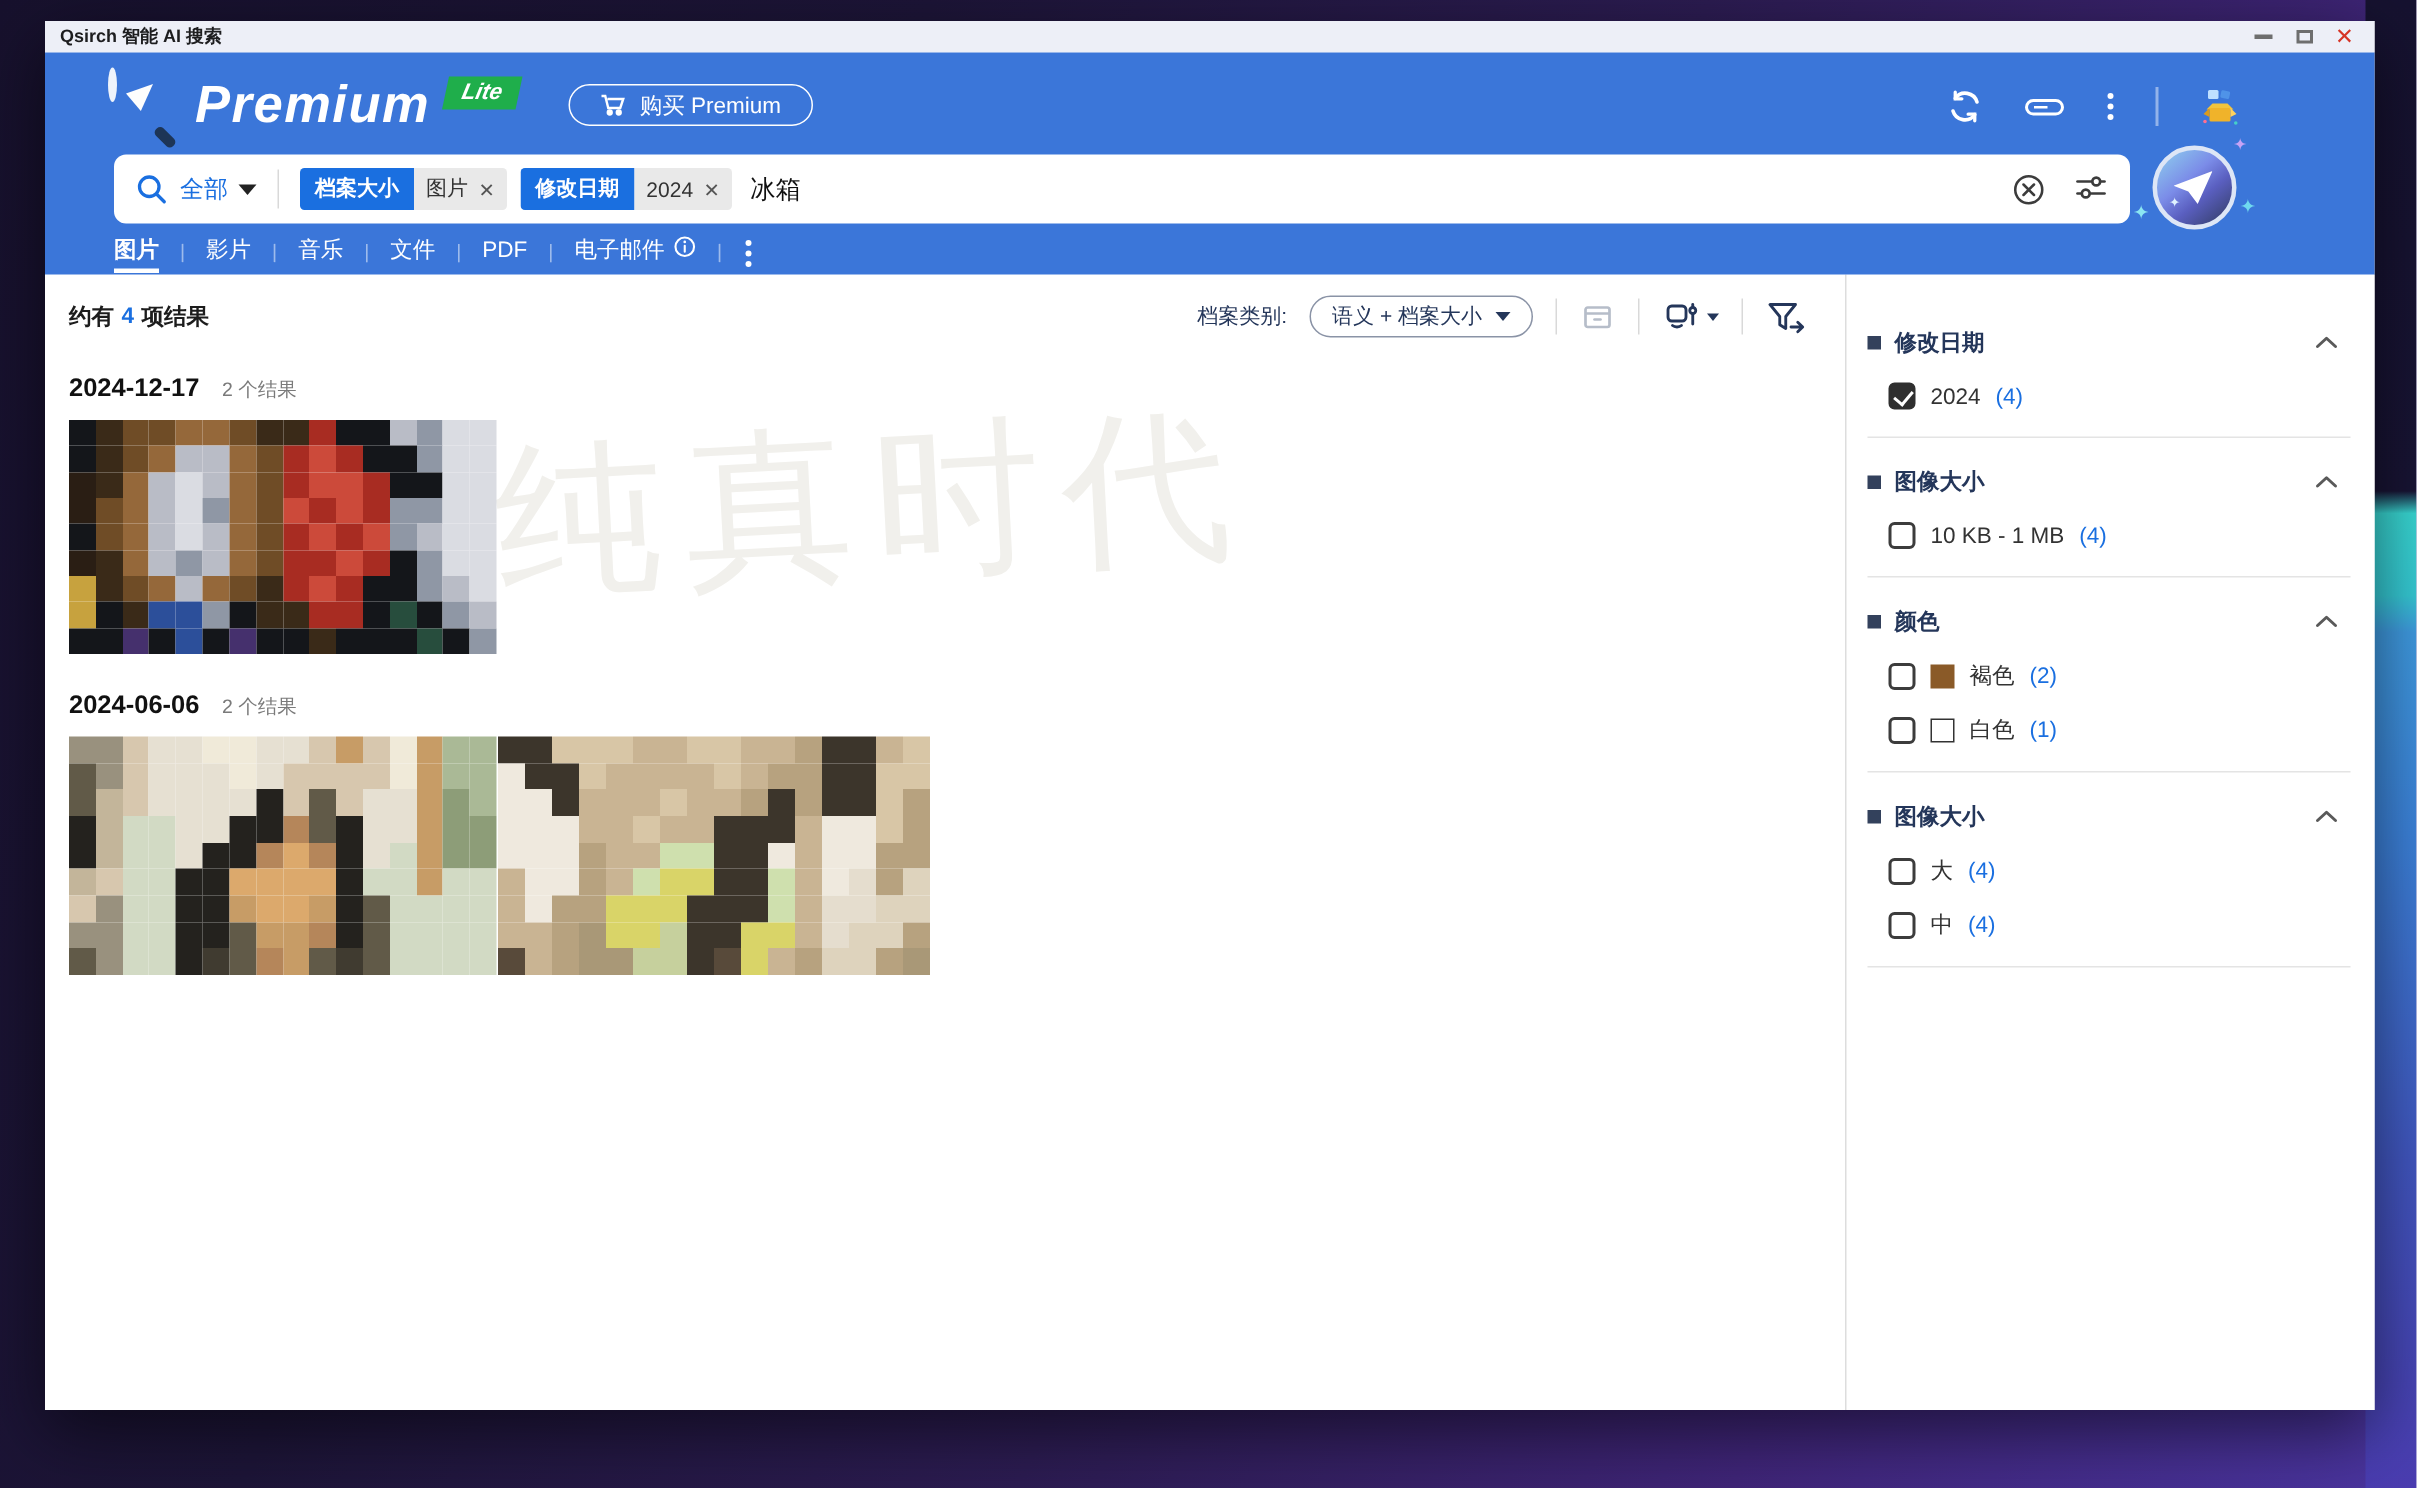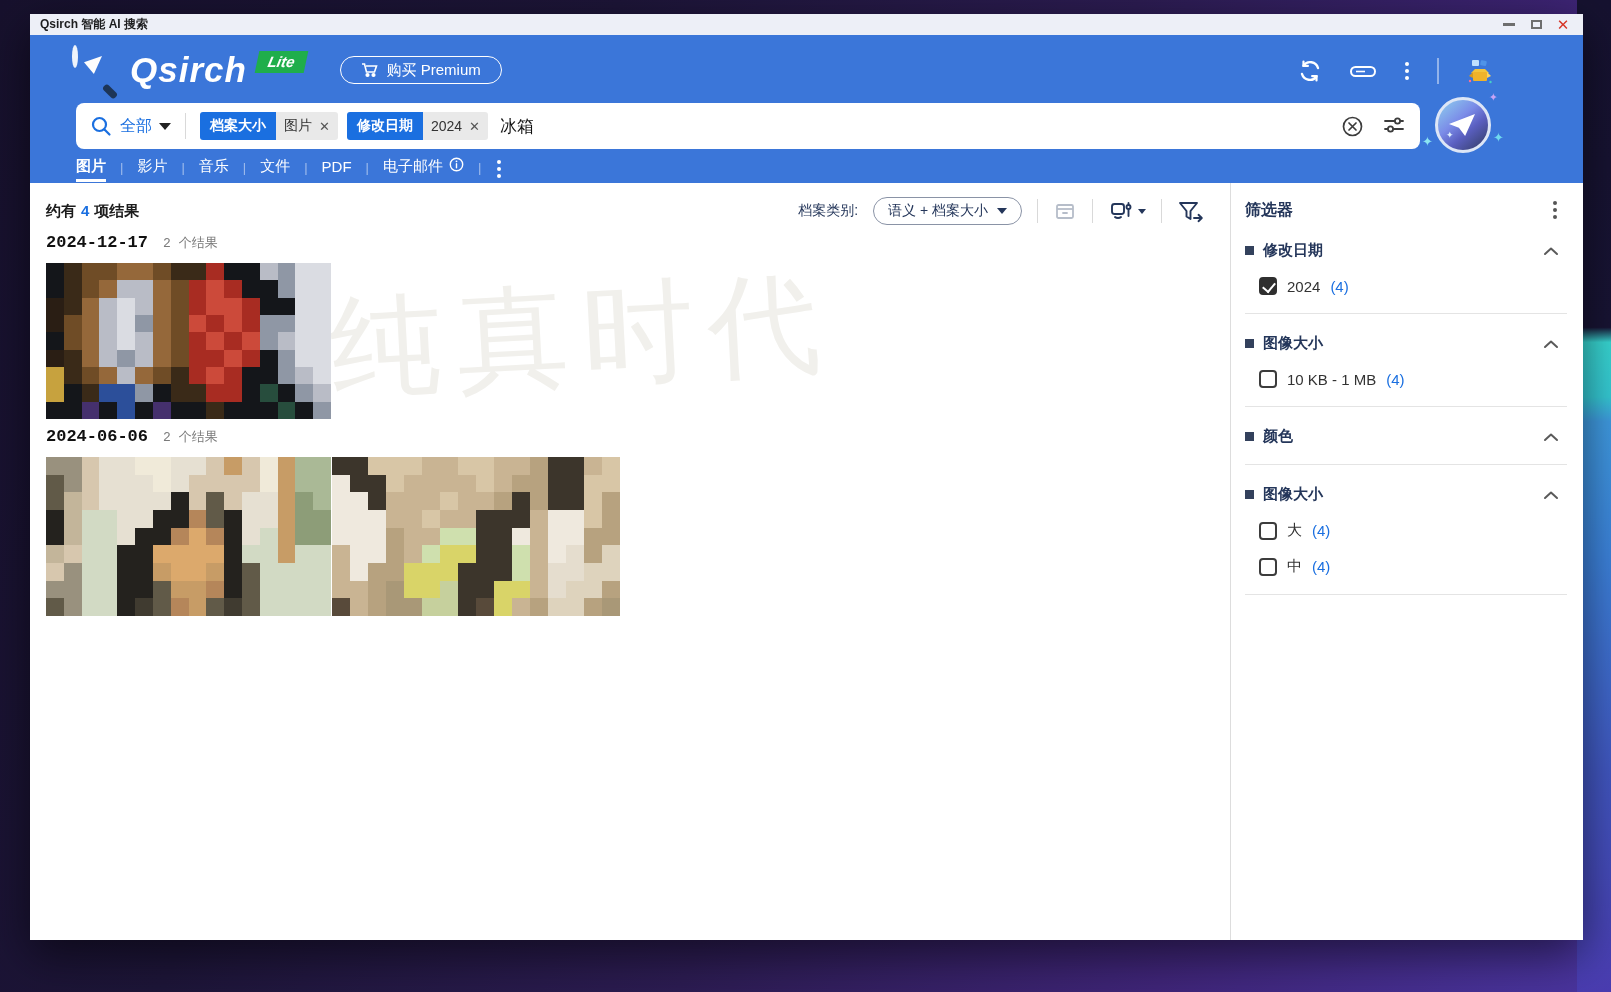--- a/index.html
+++ b/index.html
@@ -84,21 +84,21 @@
   .summary .cnt { color:#1a6fe0; }
   .res-tools { margin-left:auto; display:flex; align-items:center; gap:15px; }
   .stype-label { font-size:14px; color:#24365a; }
   .stype-pill { display:flex; align-items:center; gap:9px; border:1px solid #8a93a6; border-radius:15px;
     padding:4px 14px; font-size:14px; color:#24365a; cursor:pointer; }
   .pill-caret { width:0; height:0; border-left:5px solid transparent; border-right:5px solid transparent; border-top:6px solid #24365a; }
   .tool-sep { width:1px; height:24px; background:#d9d9d9; }
   .tool-btn { display:flex; align-items:center; gap:4px; cursor:pointer; }
   .caret-sm { width:0; height:0; border-left:4px solid transparent; border-right:4px solid transparent; border-top:5px solid #24365a; }
 
-  .group { margin-top:8px;font-family:Liberation Mono, monospace; }
+  .group { margin-top:24px; }
   .g-head { display:flex; align-items:baseline; gap:15px; }
   .g-date { font-size:17px; font-weight:bold; color:#111; }
   .g-count { font-size:13px; color:#7a7a7a; }
   .g-thumbs { display:flex; gap:1px; margin-top:11px; position:relative; z-index:1; }
   .thumb { display:grid; cursor:pointer; }
   .thumb i { display:block; }
 
   
   .sidebar { width:353px; flex:0 0 auto; border-left:1px solid #ddd; padding:16px 16px 0 14px; }
   .sb-head { display:flex; align-items:center; }
@@ -141,21 +141,21 @@
           </span>
         <span class="wc wc-close">✕</span>
       </div>
     </div>
 
     <div class="header">
       <div class="logo-row">
         <span class="logo-mark">
           <span class="logo-lens"></span><span class="logo-handle"></span>
         </span>
-        <span class="logo-text">Qsirch</span>
+        <span class="logo-text">Premium</span>
         <span class="lite-badge">Lite</span>
         <button class="buy-btn">
           <svg width="18" height="16" viewBox="0 0 18 16" fill="none" stroke="#fff" stroke-width="1.6">
             <path d="M1 2h2.5l2 8h8l2-6H5"></path>
               <circle cx="6.5" cy="13" r="1.3" fill="#fff"></circle>
               <circle cx="12.5" cy="13" r="1.3" fill="#fff"></circle>
           </svg>
           <span>购买 Premium</span>
         </button>
 
@@ -776,28 +776,20 @@
                   <i style="background: rgb(222, 211, 189);"></i>
                   <i style="background: rgb(183, 162, 127);"></i>
                   <i style="background: rgb(169, 152, 119);"></i>
                 </div>
               </div>
             </div>
           </div>
       </div>
 
       <div class="sidebar">
-        <div class="sb-head">
-          <span class="sb-title">筛选器</span>
-          <span class="kebab sb-kebab">
-              <i></i>
-              <i></i>
-              <i></i>
-            </span>
-        </div>
         <div id="filter-sections">
             <div class="f-section">
               <div class="f-header">
                 <span class="f-bullet"></span>
                 <span class="f-title">修改日期</span>
                 <span class="f-chev"><svg width="16" height="10" viewBox="0 0 16 10" fill="none" stroke="#5a5a5a" stroke-width="2">
                     <path d="M2 8l6-5.5L14 8" stroke-linecap="round" stroke-linejoin="round"></path>
                   </svg></span>
               </div>
               <div class="f-items">
@@ -826,20 +818,34 @@
               </div>
               <div class="f-divider"></div>
             </div>
             <div class="f-section">
               <div class="f-header">
                 <span class="f-bullet"></span>
                 <span class="f-title">颜色</span>
                 <span class="f-chev"><svg width="16" height="10" viewBox="0 0 16 10" fill="none" stroke="#5a5a5a" stroke-width="2">
                     <path d="M2 8l6-5.5L14 8" stroke-linecap="round" stroke-linejoin="round"></path>
                   </svg></span>
+              </div>
+              <div class="f-items">
+                <div class="f-item">
+                  <span class="cbx"></span>
+                  <span class="swatch" style="background: rgb(138, 90, 40);"></span>
+                  <span class="f-label">褐色</span>
+                  <span class="f-count">(2)</span>
+                </div>
+                <div class="f-item">
+                  <span class="cbx"></span>
+                  <span class="swatch white" style="background: rgb(255, 255, 255);"></span>
+                  <span class="f-label">白色</span>
+                  <span class="f-count">(1)</span>
+                </div>
               </div>
               <div class="f-divider"></div>
             </div>
             <div class="f-section">
               <div class="f-header">
                 <span class="f-bullet"></span>
                 <span class="f-title">图像大小</span>
                 <span class="f-chev"><svg width="16" height="10" viewBox="0 0 16 10" fill="none" stroke="#5a5a5a" stroke-width="2">
                     <path d="M2 8l6-5.5L14 8" stroke-linecap="round" stroke-linejoin="round"></path>
                   </svg></span>

